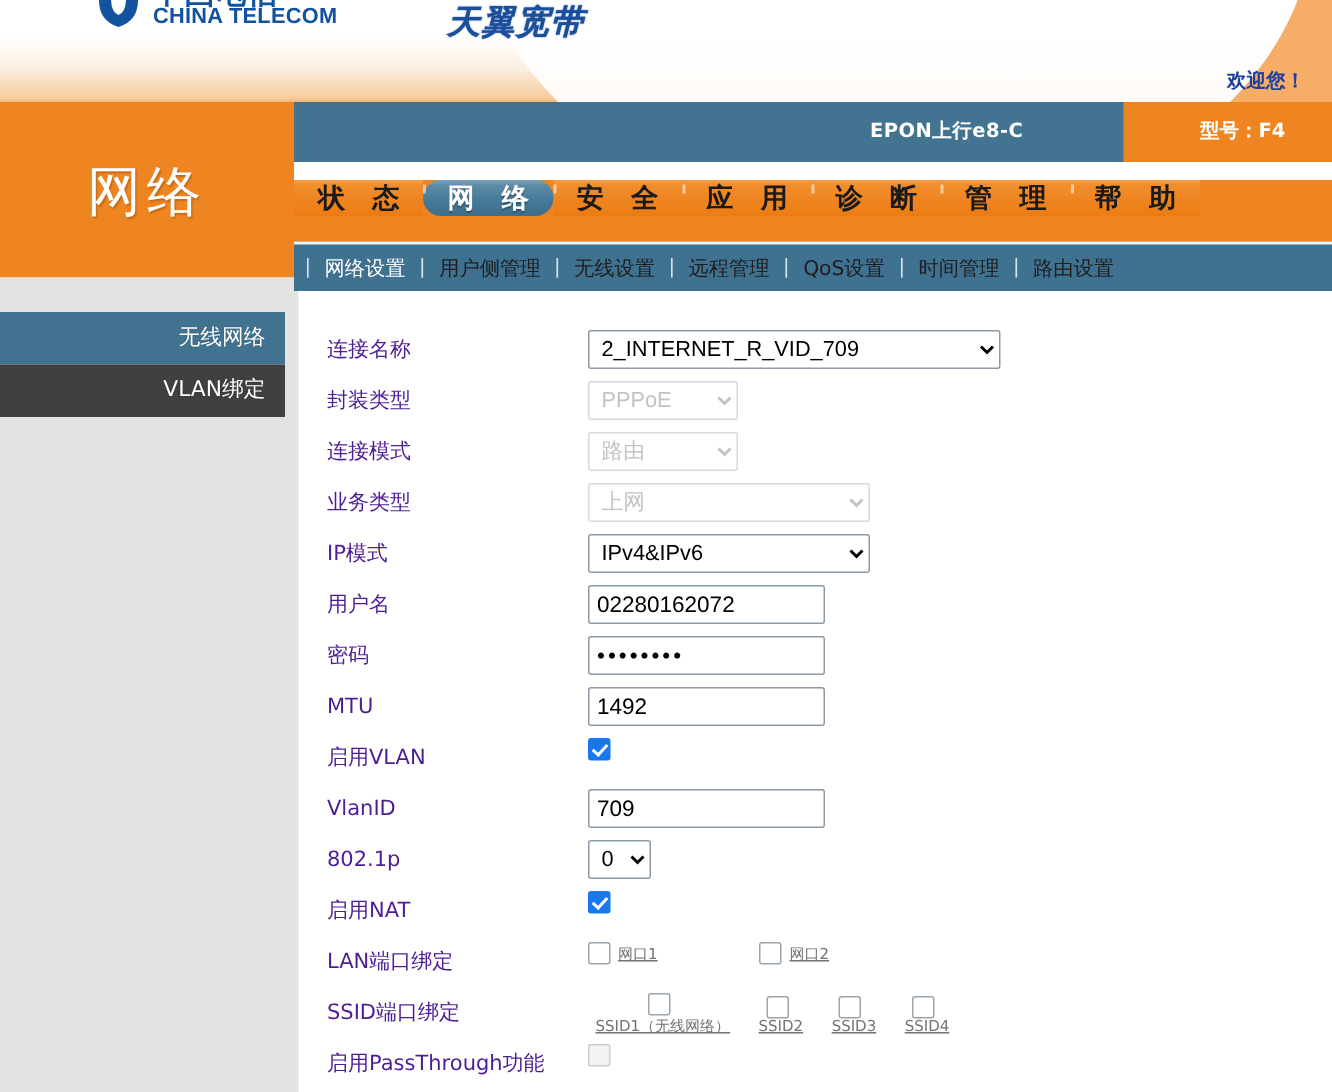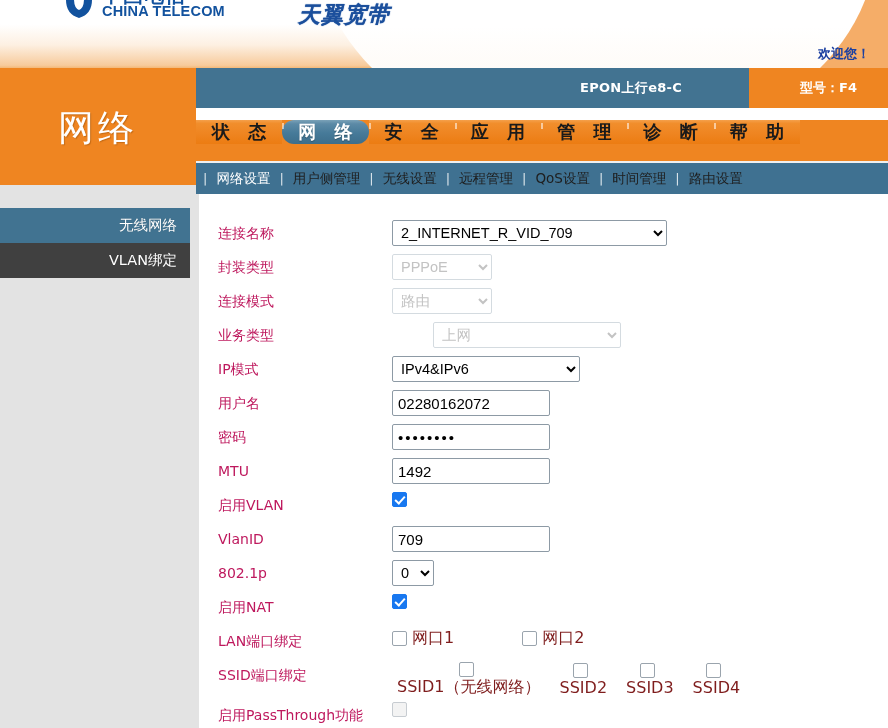--- a/index.html
+++ b/index.html
@@ -184,21 +184,21 @@
     padding: 22px 0 0 0;
   }
   .frow {
     display: flex; align-items: flex-start;
     min-height: 34px;
     padding: 0 0 0 19px;
   }
   .flabel {
     flex: 0 0 174px;
     font-family: "DejaVu Sans", sans-serif;
-    font-size: 14px; color: #be185d;
+    font-size: 14px; color: #4c1d95;
     line-height: 34px;
     white-space: nowrap;
   }
   .fctl { flex: 1 1 auto; display: flex; align-items: center; flex-wrap: wrap; padding-top: 4px; }
 
   select.sel {
     font-family: "Liberation Sans", sans-serif;
     font-size: 14.5px; color: #000;
     height: 26px;
     padding: 1px 4px;
@@ -206,21 +206,21 @@
     background: #ffffff;
     border-radius: 2px;
   }
   select.sel.disabled {
     color: #aaa; border-color: #c3ccd4;
     background: #ffffff;
   }
   select.w-big { width: 275px; }
   select.w-ip  { width: 188px; }
   select.w-mid { width: 100px; }
-  select.w-svc { width: 188px; margin-left: 41px; }
+  select.w-svc { width: 188px; }
   select.w-tiny{ width: 42px; }
 
   input.txt {
     font-family: "Liberation Sans", sans-serif;
     font-size: 15px; color: #000;
     width: 158px; height: 26px;
     padding: 1px 5px;
     border: 1px solid #8d9aa5;
     background: #ffffff;
     border-radius: 2px;
@@ -246,21 +246,21 @@
     width: 4px; height: 8px;
     border: solid #fff; border-width: 0 2px 2px 0;
     transform: rotate(42deg);
   }
   .chk.dim { background: #f3f3f3; border-color: #c7ccd1; }
 
   .chkbox-group { display: flex; align-items: center; flex-wrap: wrap; }
   .chk-pair { display: inline-flex; align-items: center; white-space: nowrap; }
   .chk-label {
     font-family: "DejaVu Sans", sans-serif;
-    font-size: 16px; color: #7f1d1d; margin-left: 5px;
+    font-size: 10px; color: #737373; margin-left: 5px; text-decoration: underline;
   }
   .gap-lan { width: 68px; }
   .ssid-wrap { width: 480px; }
   .ssid-wrap .chk-pair { margin-right: 14px; flex-direction: column; }
 
   .scroll-pad { height: 30px; }
 </style>
 </head>
 <body>
 
@@ -308,24 +308,24 @@
     <div class="tab active">
         <span>网 络</span>
       </div>
     <div class="tab">
         <span>安 全</span>
       </div>
     <div class="tab">
         <span>应 用</span>
       </div>
     <div class="tab">
+        <span>诊 断</span>
+      </div>
+    <div class="tab">
         <span>管 理</span>
-      </div>
-    <div class="tab">
-        <span>诊 断</span>
       </div>
     <div class="tab">
         <span>帮 助</span>
       </div>
   </div>
 
   <div class="subnav">
     <span class="subnav-sep">|</span>
     <span class="subnav-item active">网络设置</span>
     <span class="subnav-sep">|</span>

